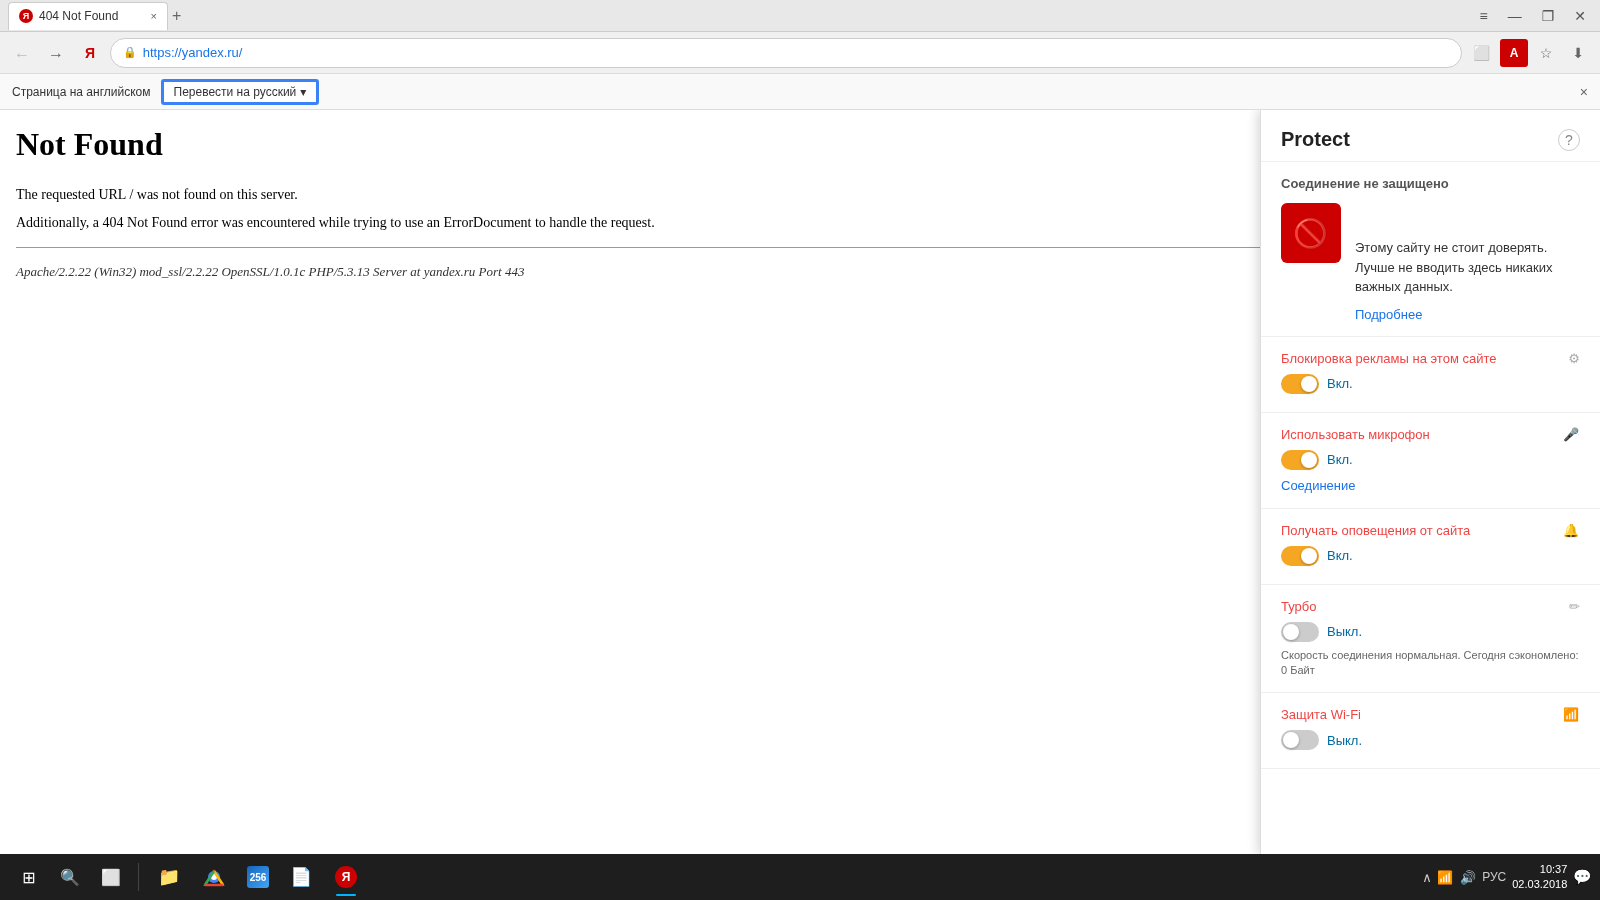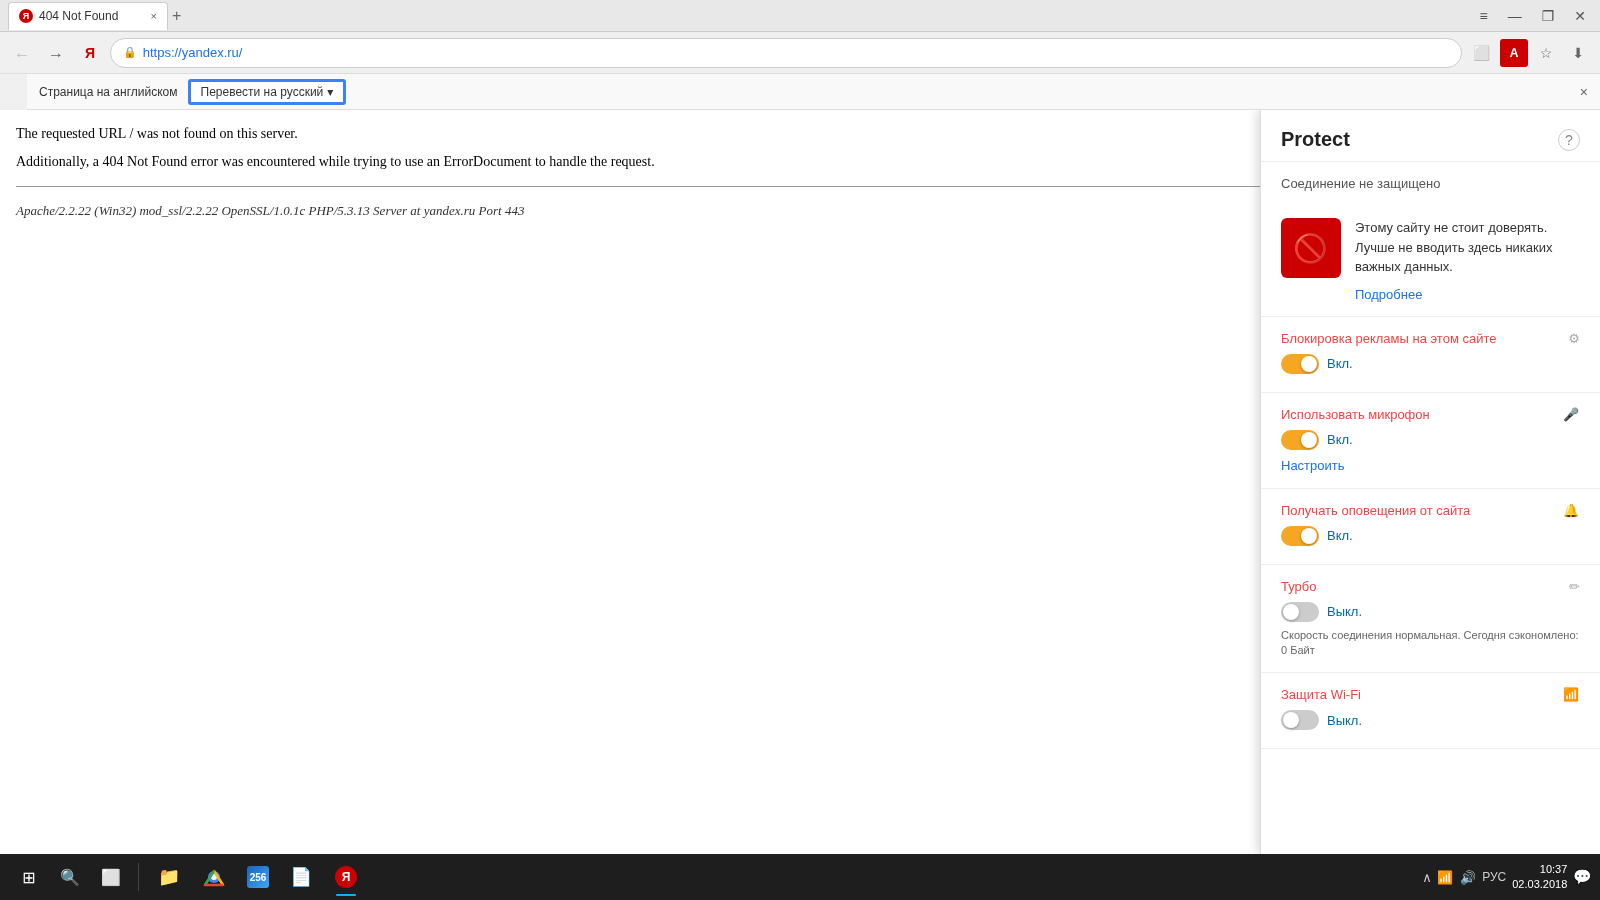--- a/index.html
+++ b/index.html
@@ -145,21 +145,20 @@
     .translate-bar {
       height: 36px;
       background: #f9f9f9;
       border-bottom: 1px solid #ddd;
       display: flex;
       align-items: center;
       padding: 0 12px;
       gap: 10px;
       font-size: 12px;
       color: #333;
-      margin-left: 27px;
     }
     .translate-btn {
       background: #fff;
       border: 3px solid #3b82f6;
       border-radius: 3px;
       padding: 3px 10px;
       font-size: 12px;
       color: #333;
       cursor: pointer;
       display: flex; align-items: center; gap: 4px;
@@ -246,21 +245,22 @@
       width: 22px; height: 22px;
       display: flex; align-items: center; justify-content: center;
     }
     .protect-security {
       padding: 14px 20px;
       border-bottom: 1px solid #eee;
     }
     .protect-security-title {
       font-size: 13px;
       color: #555;
-      margin-bottom: 27px;
+      margin-bottom: 12px;
+      font-weight: bold;
     }
     .protect-security-content {
       display: flex;
       gap: 14px;
       align-items: flex-start;
     }
     .protect-icon-box {
       width: 60px;
       height: 60px;
       background: #c00;
@@ -269,20 +269,21 @@
       flex-shrink: 0;
     }
     .protect-icon-symbol {
       color: #fff;
       font-size: 28px;
     }
     .protect-desc {
       font-size: 13px;
       color: #333;
       line-height: 1.5;
+      margin-top: 35px;
     }
     .protect-link {
       color: #1a73e8;
       cursor: pointer;
       font-size: 13px;
       display: block;
       margin-top: 10px;
     }
 
     .protect-section {
@@ -499,20 +500,21 @@
     <button class="translate-btn">
       <span>Перевести на русский</span>
       <span>▾</span>
     </button>
     <span class="translate-close">×</span>
   </div>
 
   <div class="content-area">
 
     <div class="page-content">
+      <h1>Not Found</h1>
       <p>The requested URL / was not found on this server.</p>
       <p>Additionally, a 404 Not Found error was encountered while trying to use an ErrorDocument to handle the request.</p>
       <hr>
       <p class="server-info">Apache/2.2.22 (Win32) mod_ssl/2.2.22 OpenSSL/1.0.1c PHP/5.3.13 Server at yandex.ru Port 443</p>
     </div>
 
     <div class="protect-panel">
       <div class="protect-header">
         <span class="protect-title">Protect</span>
         <div class="protect-help">?</div>
@@ -548,21 +550,21 @@
         <div class="protect-section-header">
           <span class="protect-section-label">Использовать микрофон</span>
           <span class="protect-section-icon">🎤</span>
         </div>
         <div class="protect-toggle-row">
           <div class="toggle on">
             <div class="toggle-knob"></div>
           </div>
           <span class="toggle-label">Вкл.</span>
         </div>
-        <span class="protect-sub-link">Настроить</span>
+        <span class="protect-sub-link">Соединение</span>
       </div>
 
       <div class="protect-section">
         <div class="protect-section-header">
           <span class="protect-section-label">Получать оповещения от сайта</span>
           <span class="protect-section-icon">🔔</span>
         </div>
         <div class="protect-toggle-row">
           <div class="toggle on">
             <div class="toggle-knob"></div>

